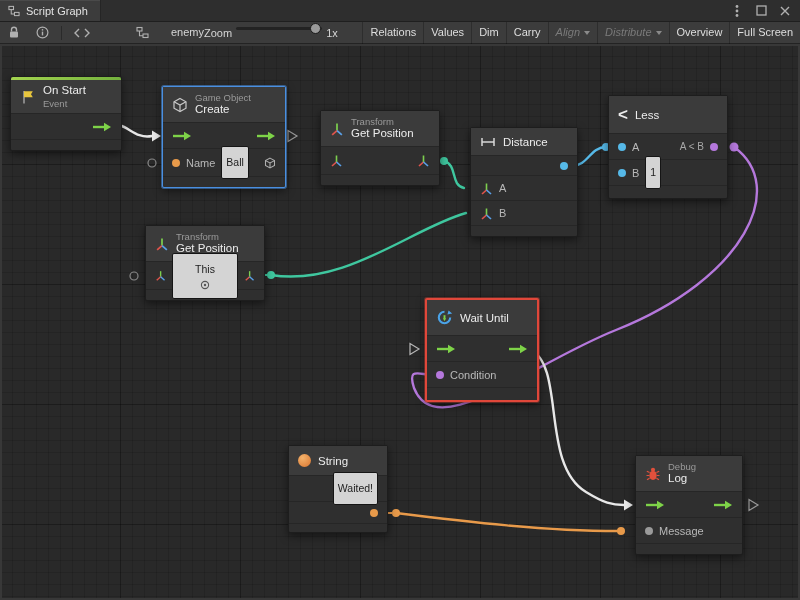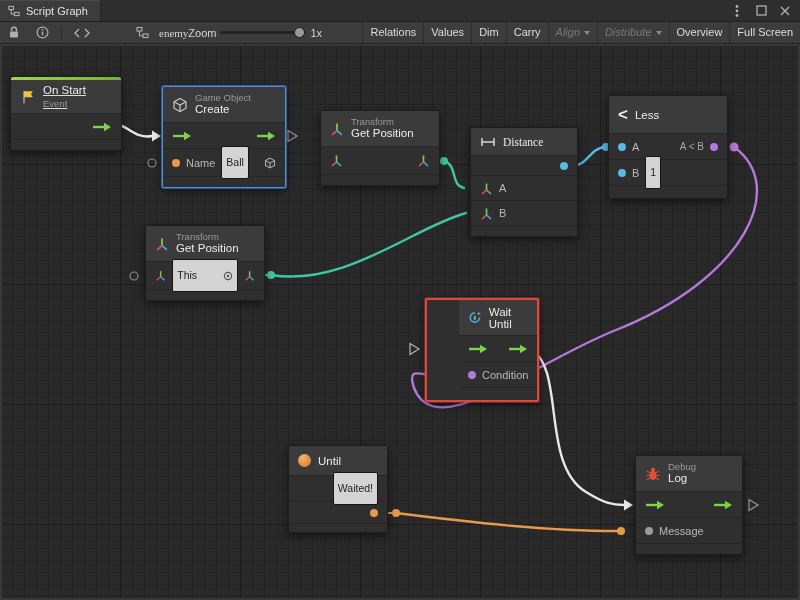--- a/index.html
+++ b/index.html
@@ -13,22 +13,22 @@
   .tab { display:flex; align-items:center; gap:6px; padding:0 12px 0 8px; background:#3c3c3c;
          color:#e2e2e2; font-size:11px; border-right:1px solid #252525; box-shadow:inset 0 1px 0 #4a4a4a; }
   .win-controls { margin-left:auto; display:flex; align-items:center; gap:10px; padding-right:8px; }
   .wc { width:14px; height:14px; display:flex; align-items:center; justify-content:center; }
 
   
   .toolbar { position:absolute; top:22px; left:0; width:800px; height:22px; background:#3c3c3c;
              border-bottom:1px solid #232323; display:flex; align-items:center; color:#d6d6d6; font-size:11px; }
   .tool-ic { display:flex; align-items:center; justify-content:center; padding:0 8px; height:22px; }
   .tdiv { width:1px; height:14px; background:#2a2a2a; margin:0 4px; }
-  .graph-name { display:flex; align-items:flex-end; gap:10px; margin-left:38px; color:#d6d6d6;font-family:Liberation Serif, serif; }
-  .zoom-wrap { display:flex; align-items:center; gap:4px; }
+  .graph-name { display:flex; align-items:flex-start; gap:22px; margin-left:38px; color:#d6d6d6; }
+  .zoom-wrap { display:flex; align-items:flex-start; gap:4px; }
   .zoom-track { position:relative; width:86px; height:3px; background:#232323; border-radius:2px; }
   .zoom-knob { position:absolute; right:1px; top:-4px; width:11px; height:11px; border-radius:50%;
                background:#9a9a9a; border:1px solid #1c1c1c; }
   .tbtn { height:22px; line-height:21px; padding:0 7px; color:#dedede; font-size:11px;
           border-left:1px solid rgba(0,0,0,.25); white-space:nowrap; display:flex; align-items:center; }
   .tbtn.first { margin-left:auto; }
   .tbtn.disabled { color:#7a7a7a;font-style:italic; }
   .caret { display:inline-block; width:0; height:0; border-left:3.5px solid transparent;
            border-right:3.5px solid transparent; border-top:4px solid #8a8a8a; margin-left:4px; }
 
@@ -41,25 +41,25 @@
       linear-gradient(90deg, rgba(0,0,0,.22) 1px, transparent 1px);
     background-size:12px 12px, 12px 12px, 120px 120px, 120px 120px;
     box-shadow:inset 0 0 0 2px #383838; }
   .wires { position:absolute; top:0; left:0; pointer-events:none; }
   .wire { fill:none; stroke-width:2.4; stroke-linecap:round; }
 
   
   .node { position:absolute; background:#2f2f2f; border:1px solid #1d1d1d; border-radius:2px;
           box-shadow:0 3px 8px rgba(0,0,0,.5); color:#dcdcdc; font-size:11px; }
   .node.selected { border:1px solid #4a8fe0; box-shadow:0 0 0 1px rgba(74,143,224,.55), 0 3px 8px rgba(0,0,0,.5); }
-  .node.highlight { border:2px solid #e0473a; box-shadow:0 0 0 1px rgba(224,71,58,.35), 0 3px 8px rgba(0,0,0,.5);padding-left:32px; }
+  .node.highlight { border:2px solid #e0473a; box-shadow:0 0 0 1px rgba(224,71,58,.35), 0 3px 8px rgba(0,0,0,.5); }
   .event-stripe { height:3px; background:linear-gradient(90deg,#a3d44f,#74b23e); border-radius:2px 2px 0 0; }
   .nhead { background:#3b3b3b; display:flex; align-items:center; gap:7px; padding:0 9px;
            border-bottom:1px solid #262626; }
-  .hd34 { height:34px; } .hd36 { height:36px; } .hd30 { height:30px; } .hd28 { height:28px;font-family:Liberation Serif, serif; } .hd38 { height:38px; }
+  .hd34 { height:34px; } .hd36 { height:36px; } .hd30 { height:30px; } .hd28 { height:28px; } .hd38 { height:38px; }
   .htxt { display:flex; flex-direction:column; line-height:1.18; }
   .cat { font-size:9.5px; color:#9a9a9a; }
   .ttl { font-size:11.5px; color:#ececec; }
   .row { display:flex; align-items:center; gap:6px; padding:0 9px; height:26px; border-bottom:1px solid #262626; }
   .row-28 { height:28px; } .row-25 { height:25px; } .row-22 { height:22px; } .row-20 { height:20px; }
   .footer { height:10px; } .footer-sm { height:8px; } .footer-lg { height:12px; }
   .lbl { color:#b8b8b8; }
   .dot { width:8px; height:8px; border-radius:50%; flex:0 0 auto; }
   .d-orange { background:#e89a4a; } .d-cyan { background:#56b9e8; } .d-purple { background:#b578dc; }
   .d-gray { background:#9a9a9a; }
@@ -198,21 +198,21 @@
       <circle cx="396" cy="469" r="4" fill="#e89a4a"></circle>
       <circle cx="621" cy="487" r="4" fill="#e89a4a"></circle>
 
       <circle cx="152" cy="119" r="4" fill="none" stroke="#8a8a8a" stroke-width="1.2"></circle>
       <circle cx="134" cy="232" r="4" fill="none" stroke="#8a8a8a" stroke-width="1.2"></circle>
       <polygon points="288,86.5 288,97.5 297,92" fill="none" stroke="#9a9a9a" stroke-width="1.2"></polygon>
       <polygon points="410,299.5 410,310.5 419,305" fill="none" stroke="#b8b8b8" stroke-width="1.2"></polygon>
       <polygon points="749,455.5 749,466.5 758,461" fill="none" stroke="#9a9a9a" stroke-width="1.2"></polygon>
     </svg>
 
-    <div class="node" style="left:10px; top:32px; width:112px;text-decoration:underline;">
+    <div class="node" style="left:10px; top:32px; width:112px;">
       <div class="event-stripe"></div>
       <div class="nhead hd34">
         <svg width="16" height="16" viewBox="0 0 16 16">
           <path d="M4,2 L4,14.5" stroke="#9a9a9a" stroke-width="1.6"></path>
           <path d="M4,2.2 L12.8,2.2 L11,5.2 L12.8,8.2 L4,8.2 Z" fill="#e8c63e"></path>
         </svg>
         <span class="htxt">
           <span class="ttl">On Start</span>
           <span class="cat">Event</span>
         </span>
@@ -299,21 +299,21 @@
           <span class="cat">Transform</span>
           <span class="ttl">Get Position</span>
         </span>
       </div>
       <div class="row row-28">
         <svg width="13" height="13" viewBox="0 0 13 13">
           <path d="M6.5,8 L6.5,1.5" stroke="#7ccf4e" stroke-width="1.6"></path>
             <path d="M6.5,8 L2,12" stroke="#e0544c" stroke-width="1.6"></path>
             <path d="M6.5,8 L11,12" stroke="#5aa0e8" stroke-width="1.6"></path>
         </svg>
-        <span class="field" style="width:74px; justify-content:space-between;">
+        <span class="field" style="width:74px; justify-content:flex-end;flex-direction:column;">
           <span>This</span>
           <svg width="10" height="10" viewBox="0 0 10 10">
             <circle cx="5" cy="5" r="3.6" fill="none" stroke="#555" stroke-width="1.1"></circle>
               <circle cx="5" cy="5" r="1.2" fill="#555"></circle>
           </svg>
         </span>
         <svg class="push" width="13" height="13" viewBox="0 0 13 13">
           <path d="M6.5,8 L6.5,1.5" stroke="#7ccf4e" stroke-width="1.6"></path>
             <path d="M6.5,8 L2,12" stroke="#e0544c" stroke-width="1.6"></path>
             <path d="M6.5,8 L11,12" stroke="#5aa0e8" stroke-width="1.6"></path>
@@ -395,21 +395,21 @@
       <div class="row">
         <span class="dot d-purple"></span>
         <span class="lbl">Condition</span>
       </div>
       <div class="footer footer-lg"></div>
     </div>
 
     <div class="node" style="left:288px; top:401px; width:100px;">
       <div class="nhead hd30">
         <span class="string-ball"></span>
-        <span class="ttl">Until</span>
+        <span class="ttl">String</span>
       </div>
       <div class="row">
         <span class="field push">
             <span>Waited!</span>
           </span>
       </div>
       <div class="row row-22">
         <span class="dot d-orange push"></span>
       </div>
       <div class="footer footer-sm"></div>

